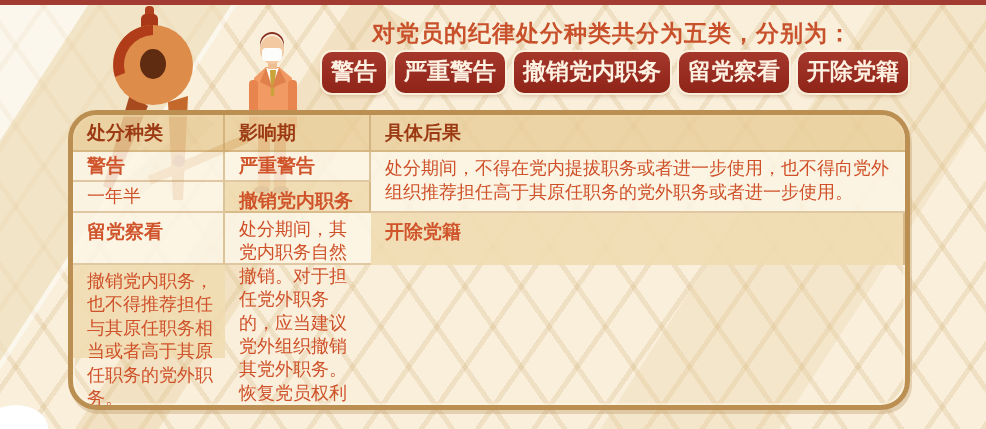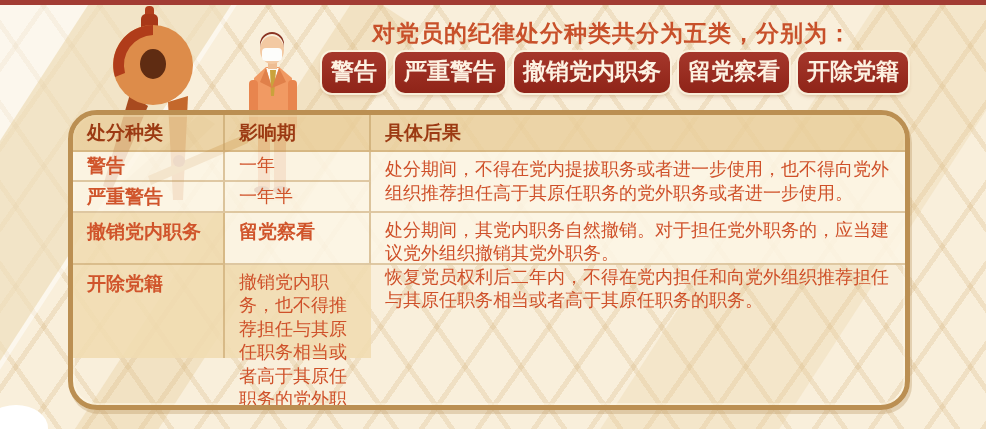--- a/index.html
+++ b/index.html
@@ -52,21 +52,21 @@
     border-bottom:2px solid rgba(194,156,98,0.50);
   }
   .cell.last-col{border-right:none;}
   .cell.last-row{border-bottom:none;}
   .cell.va-top{justify-content:flex-start;padding-top:6px;}
   .hdr{background:rgba(233,206,155,0.82);color:#9c3a13;font-weight:bold;font-size:19px;}
   .bg-cream{background:rgba(253,246,229,0.86);}
   .bg-tan{background:rgba(240,220,176,0.88);}
   .type-text{color:#d0542b;font-weight:bold;font-size:19px;white-space:pre-line;}
   .period-text{color:#d0542b;font-size:18px;line-height:1.3;white-space:pre-line;}
-  .cons-text{color:#cf512a;font-size:18px;line-height:1.3;white-space:pre-line;}
+  .cons-text{color:#cf512a;font-size:18px;line-height:1.3;white-space:pre-line;font-family:Liberation Mono, monospace;}
   .merged{grid-column:3;grid-row:2 / 4;}
 </style>
 </head>
 <body>
 
 <div class="beam beam-light"></div>
 <div class="beam beam-tan1"></div>
 <div class="beam beam-tan2"></div>
 <div class="beam beam-tan3"></div>
 <div class="white-blob"></div>
@@ -136,23 +136,20 @@
   <div class="cell hdr">
     <span>影响期</span>
   </div>
   <div class="cell hdr last-col">
     <span>具体后果</span>
   </div>
 
   <div class="cell bg-cream">
     <span class="type-text">警告</span>
   </div>
-  <div class="cell bg-cream">
-    <span class="period-text">一年</span>
-  </div>
 
   <div class="cell bg-cream last-col merged">
     <span class="cons-text">处分期间，不得在党内提拔职务或者进一步使用，也不得向党外组织推荐担任高于其原任职务的党外职务或者进一步使用。</span>
   </div>
 
   <div class="cell bg-cream">
     <span class="type-text">严重警告</span>
   </div>
   <div class="cell bg-cream">
     <span class="period-text">一年半</span>

